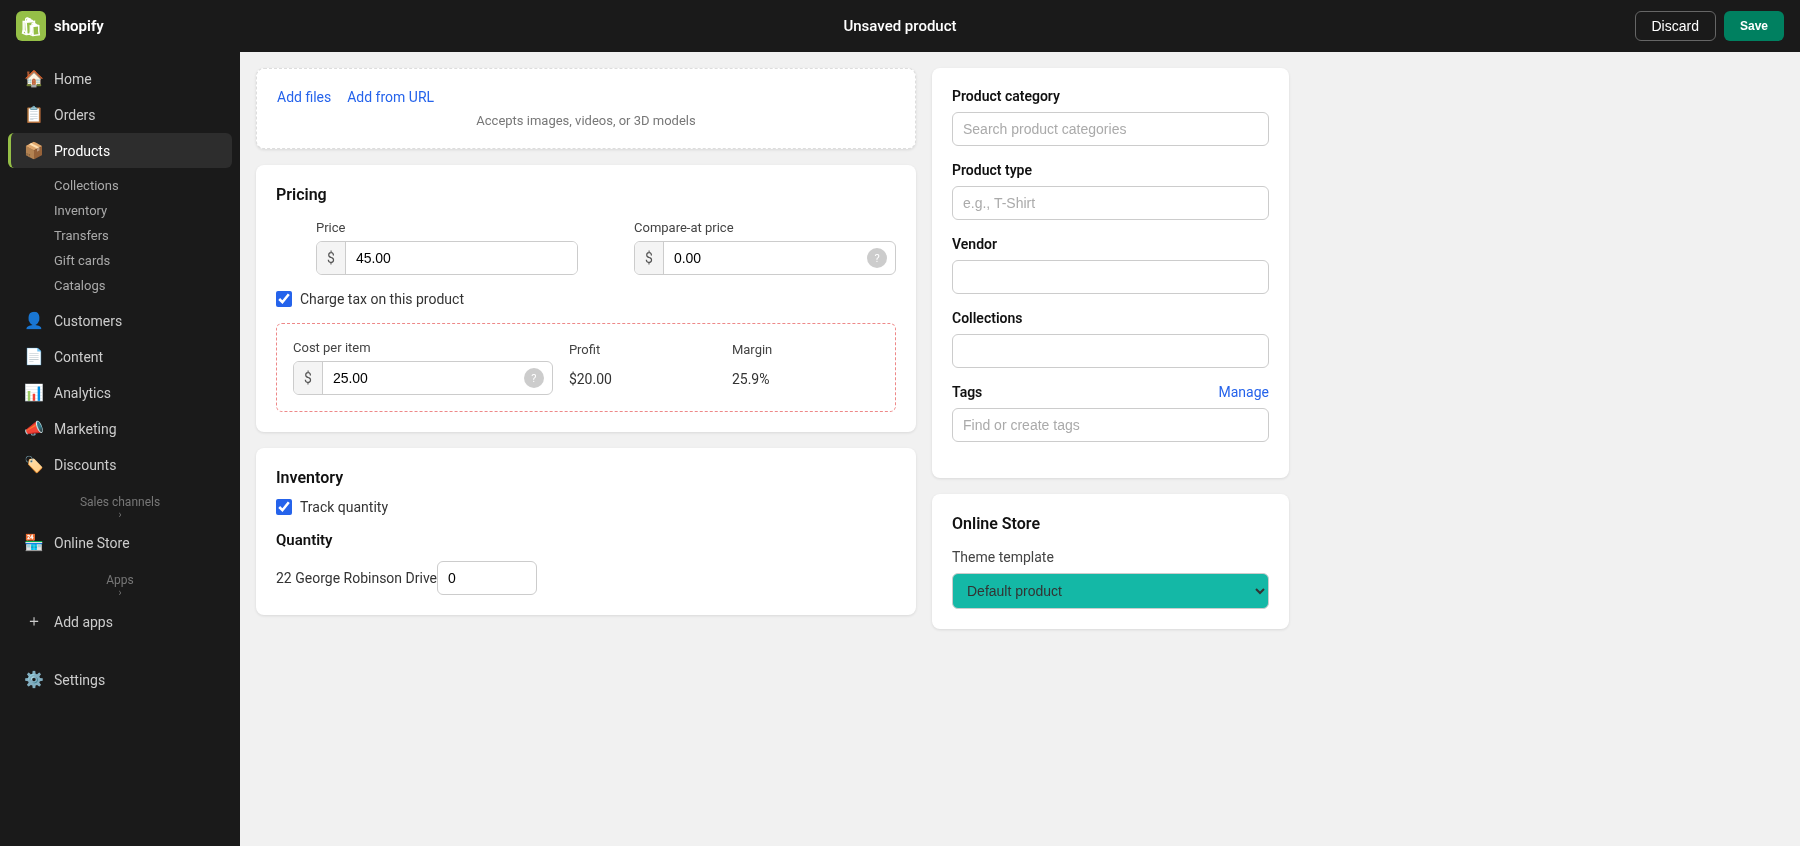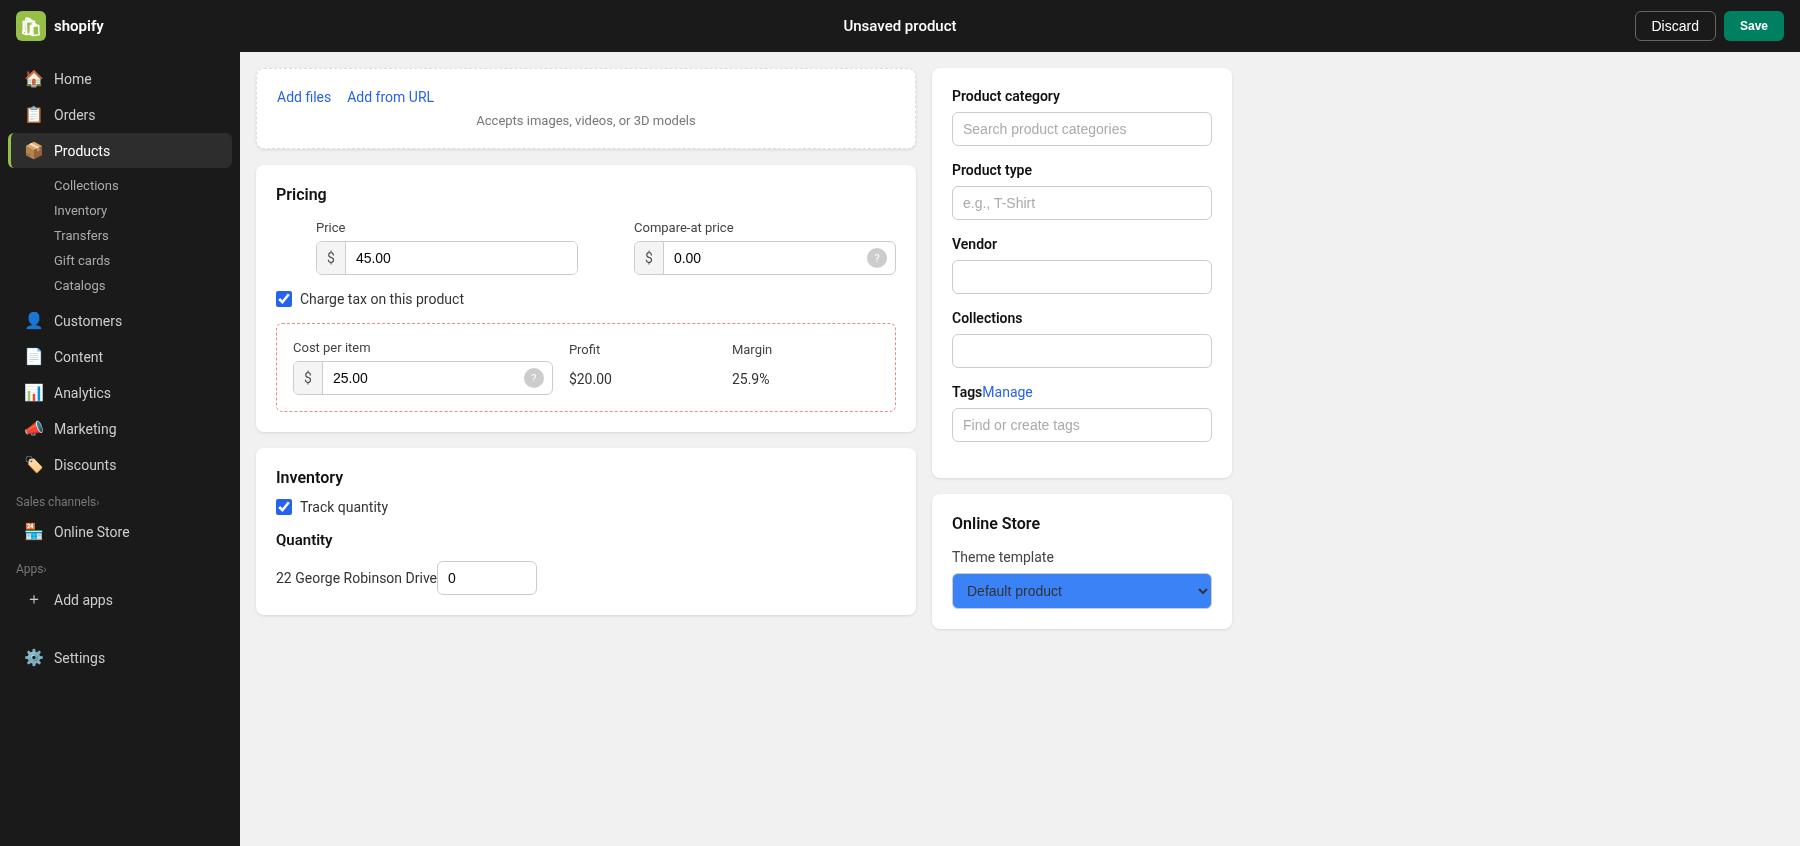--- a/index.html
+++ b/index.html
@@ -106,20 +106,21 @@
       cursor: pointer;
       border-radius: 4px;
       display: block;
     }
     .sidebar-section-label {
       color: #777;
       font-size: 12px;
       padding: 12px 16px 4px;
       display: flex;
       align-items: center;
+      flex-direction: column;
     }
     .sidebar-section-label .chevron { font-size: 10px; }
 
     
     .main-content {
       flex: 1;
       overflow-y: auto;
       display: flex;
       gap: 16px;
       padding: 16px;
@@ -127,21 +128,21 @@
 
     .center-col {
       flex: 1;
       display: flex;
       flex-direction: column;
       gap: 16px;
       max-width: 660px;
     }
 
     .right-col {
-      width: 300px;
+      width: 357px;
       flex-shrink: 0;
       display: flex;
       flex-direction: column;
       gap: 16px;
     }
 
     
     .card {
       background: white;
       border-radius: 8px;
@@ -335,20 +336,21 @@
       padding: 8px 10px;
       font-size: 14px;
       outline: none;
       color: #333;
       margin-bottom: 16px;
     }
     .right-input::placeholder { color: #aaa; }
 
     .tags-header {
       display: flex;
+      justify-content: space-between;
       align-items: center;
       margin-bottom: 8px;
     }
     .manage-link {
       color: #2563eb;
       font-size: 14px;
       cursor: pointer;
     }
 
     .online-store-title {
@@ -362,21 +364,21 @@
       color: #444;
       margin-bottom: 8px;
     }
     .theme-select {
       width: 100%;
       border: 1px solid #ccc;
       border-radius: 6px;
       padding: 8px 10px;
       font-size: 14px;
       outline: none;
-      background: #3b82f6;
+      background: #14b8a6;
       appearance: auto;
       color: #333;
     }
 
     
     .settings-item {
       display: flex;
       align-items: center;
       gap: 10px;
       padding: 8px 16px;

